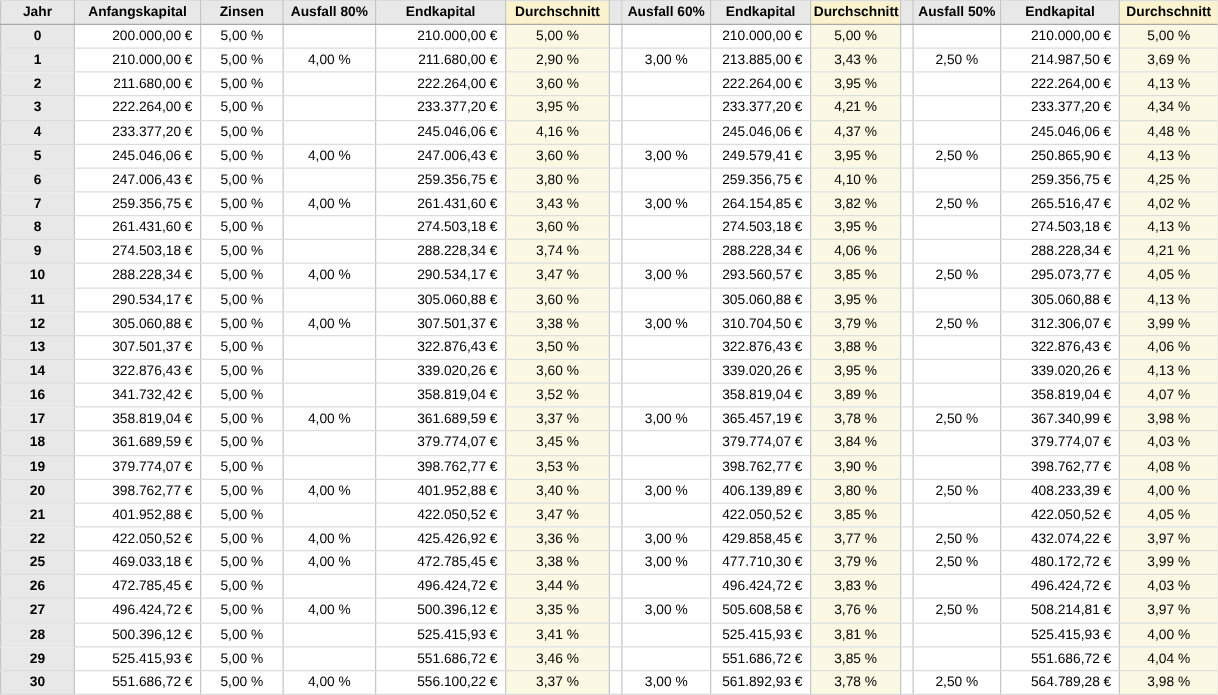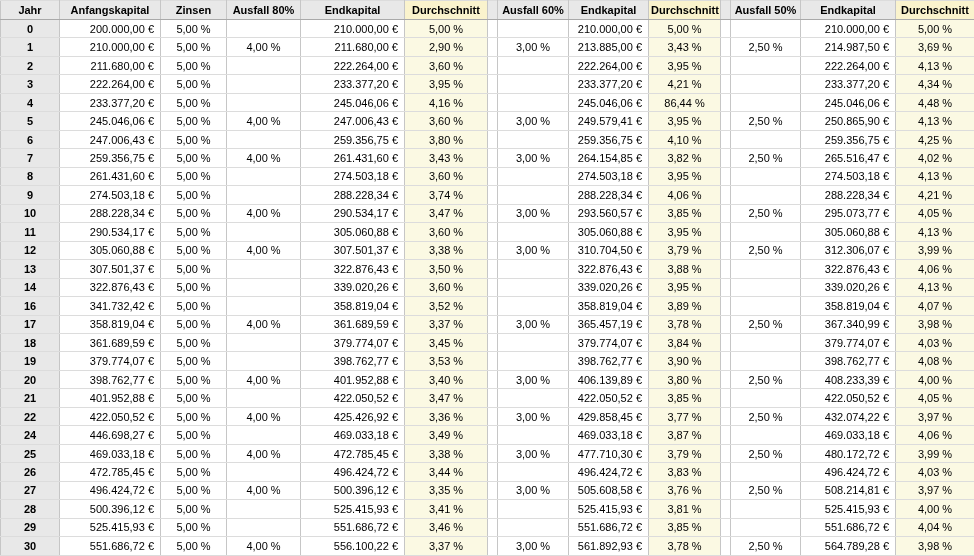--- a/index.html
+++ b/index.html
@@ -184,21 +184,21 @@
         <tr>
           <td class="c1">4</td>
           <td class="c2">233.377,20 €</td>
           <td class="c3">5,00 %</td>
           <td class="c4"></td>
           <td class="c5">245.046,06 €</td>
           <td class="c6">4,16 %</td>
           <td class="c7"></td>
           <td class="c8"></td>
           <td class="c9">245.046,06 €</td>
-          <td class="c10">86,44 %</td>
+          <td class="c10">4,37 %</td>
           <td class="c11"></td>
           <td class="c12"></td>
           <td class="c13">245.046,06 €</td>
           <td class="c14">4,48 %</td>
         </tr>
         <tr>
           <td class="c1">5</td>
           <td class="c2">245.046,06 €</td>
           <td class="c3">5,00 %</td>
           <td class="c4">4,00 %</td>
@@ -461,36 +461,20 @@
           <td class="c5">425.426,92 €</td>
           <td class="c6">3,36 %</td>
           <td class="c7"></td>
           <td class="c8">3,00 %</td>
           <td class="c9">429.858,45 €</td>
           <td class="c10">3,77 %</td>
           <td class="c11"></td>
           <td class="c12">2,50 %</td>
           <td class="c13">432.074,22 €</td>
           <td class="c14">3,97 %</td>
-        </tr>
-        <tr>
-          <td class="c1">24</td>
-          <td class="c2">446.698,27 €</td>
-          <td class="c3">5,00 %</td>
-          <td class="c4"></td>
-          <td class="c5">469.033,18 €</td>
-          <td class="c6">3,49 %</td>
-          <td class="c7"></td>
-          <td class="c8"></td>
-          <td class="c9">469.033,18 €</td>
-          <td class="c10">3,87 %</td>
-          <td class="c11"></td>
-          <td class="c12"></td>
-          <td class="c13">469.033,18 €</td>
-          <td class="c14">4,06 %</td>
         </tr>
         <tr>
           <td class="c1">25</td>
           <td class="c2">469.033,18 €</td>
           <td class="c3">5,00 %</td>
           <td class="c4">4,00 %</td>
           <td class="c5">472.785,45 €</td>
           <td class="c6">3,38 %</td>
           <td class="c7"></td>
           <td class="c8">3,00 %</td>

